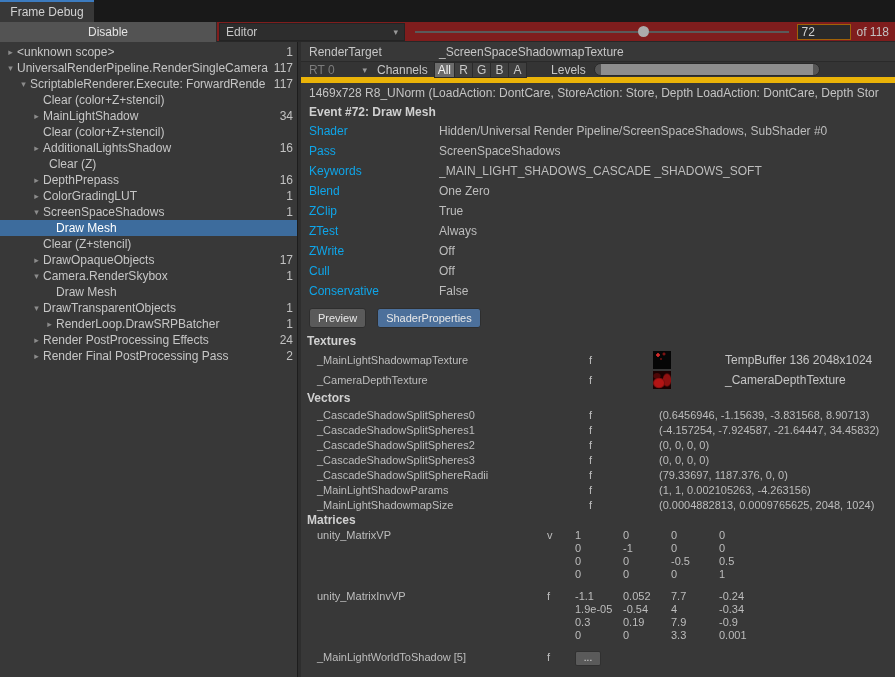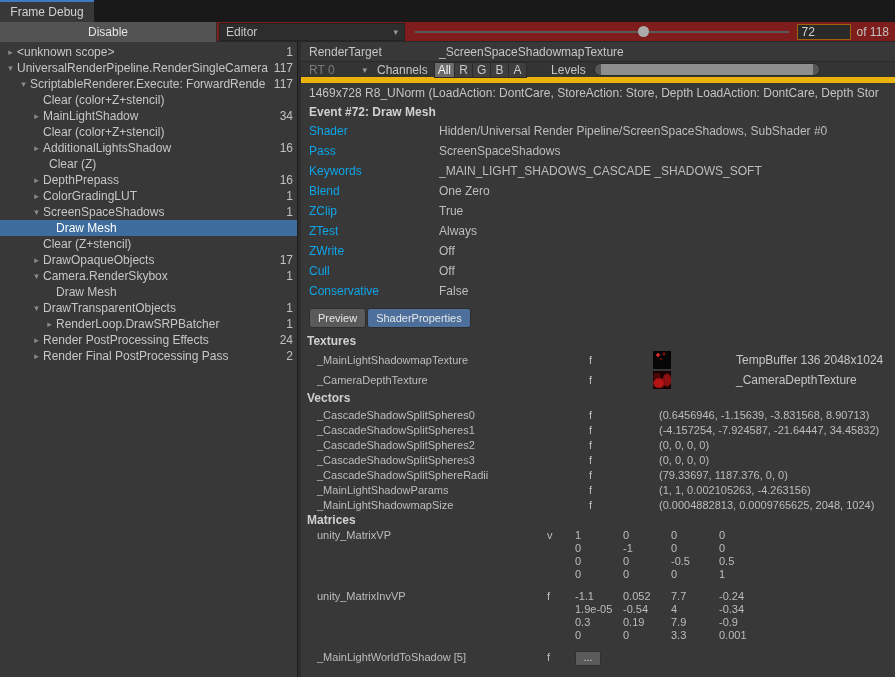--- a/index.html
+++ b/index.html
@@ -73,21 +73,21 @@
   .levels-slider {
     margin-left:8px; width:226px; height:13px; border-radius:7px;
     background:linear-gradient(90deg,#565656 0 6px,#8E8E8E 6px calc(100% - 6px),#565656 calc(100% - 6px));
     border:1px solid #2A2A2A;
   }
   .buffer-info { height:20px; line-height:20px; padding-left:8px; white-space:nowrap; overflow:hidden; color:#C4C4C4; }
   .event-title { height:18px; line-height:18px; padding-left:8px; font-weight:bold; color:#D0D0D0; }
   .prop-row { height:20px; display:flex; align-items:center; padding-left:8px; }
   .prop-label { width:130px; flex:none; color:#0ea5e9; }
   .prop-value { white-space:nowrap; overflow:hidden; color:#BDBDBD; }
-  .tabs { display:flex; gap:1px; margin:7px 0 5px 8px; height:20px; }
+  .tabs { display:flex; gap:11px; margin:7px 0 5px 8px; height:20px; }
   .tabbtn {
     padding:0 8px; font-size:11px; color:#E8E8E8; background:#5A5A5A;
     border:1px solid #2E2E2E; border-radius:3px; display:flex; align-items:center; cursor:default;
   }
   .tabbtn.active { background:#4C709B; }
   .section-header { height:17px; line-height:17px; padding-left:6px; font-weight:bold; color:#D0D0D0; }
   .shrow { display:flex; align-items:center; font-size:11px; color:#BDBDBD;gap:42px; }
   .texrow { height:20px; }
   .vecrow { height:15px; }
   .shname { width:246px; flex:none; padding-left:16px; white-space:nowrap; overflow:hidden; }
@@ -100,21 +100,21 @@
       radial-gradient(circle 2px at 11px 3px, #7E1212 0 1.2px, transparent 1.8px),
       radial-gradient(circle 1.5px at 8px 8px, #5A0D0D 0 1px, transparent 1.5px);
   }
   .thumb-depth {
     background-color:#1A0101;
     background-image:
       radial-gradient(ellipse 8px 7px at 6px 12px, #B41414 0 55%, #7A0D0D 70%, transparent 80%),
       radial-gradient(ellipse 6px 9px at 14px 9px, #8F1010 0 60%, transparent 80%),
       radial-gradient(ellipse 5px 4px at 4px 5px, #4D0707 0 60%, transparent 85%);
   }
-  .texval { margin-left:23px; white-space:nowrap; font-size:12px; color:#C6C6C6; }
+  .texval { margin-left:12px; white-space:nowrap; font-size:12px; color:#C6C6C6; }
   .vecval { margin-left:6px; white-space:nowrap; }
   .matrow { display:flex; font-size:11px; color:#BDBDBD; margin-bottom:9px; align-items:flex-start; }
   .matgrid { display:grid; grid-template-columns:48px 48px 48px 48px; margin-left:6px; }
   .matgrid span { height:13px; line-height:13px; }
   .ellipsis-btn {
     margin-left:6px; width:26px; height:15px; background:#5A5A5A; border:1px solid #303030;
     border-radius:2px; color:#DDDDDD; font-size:10px; line-height:12px; text-align:center; cursor:default;
   }
 </style>
 </head>

